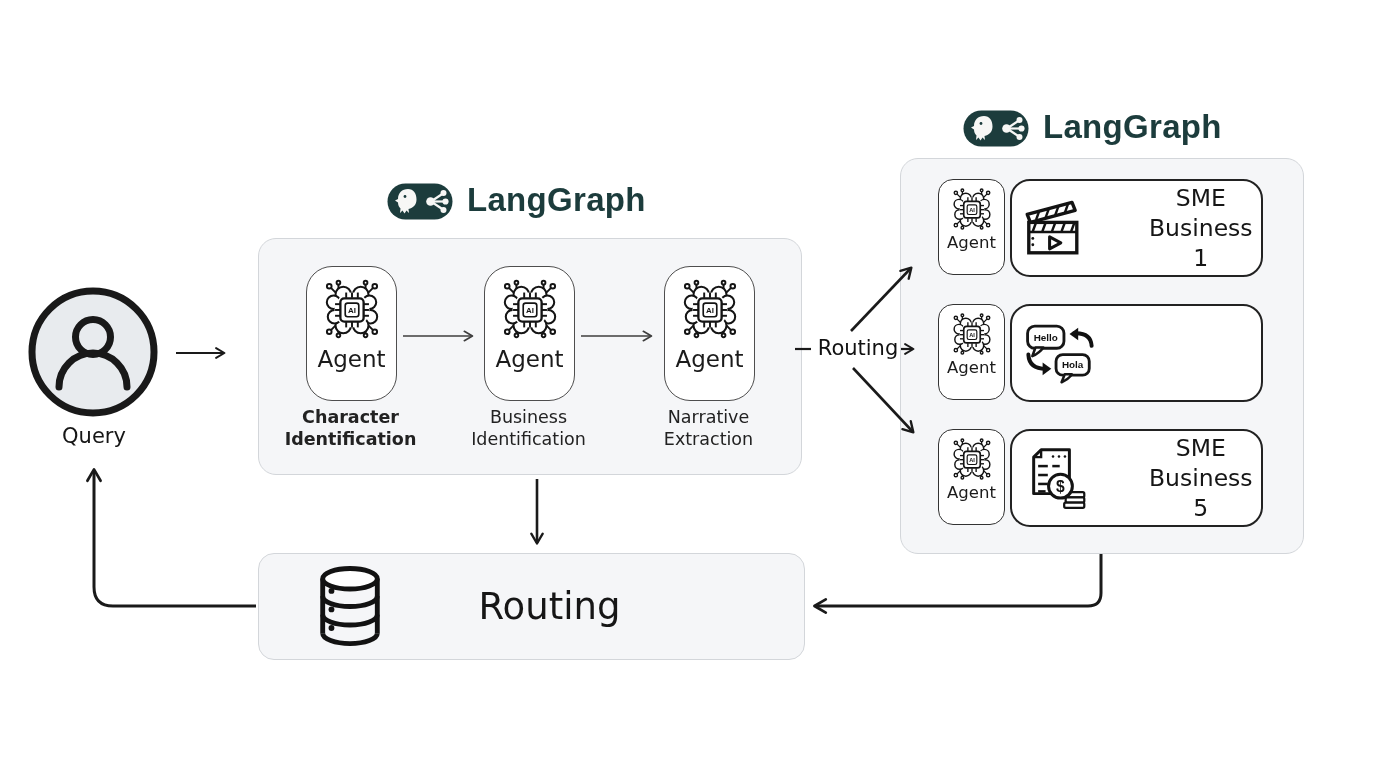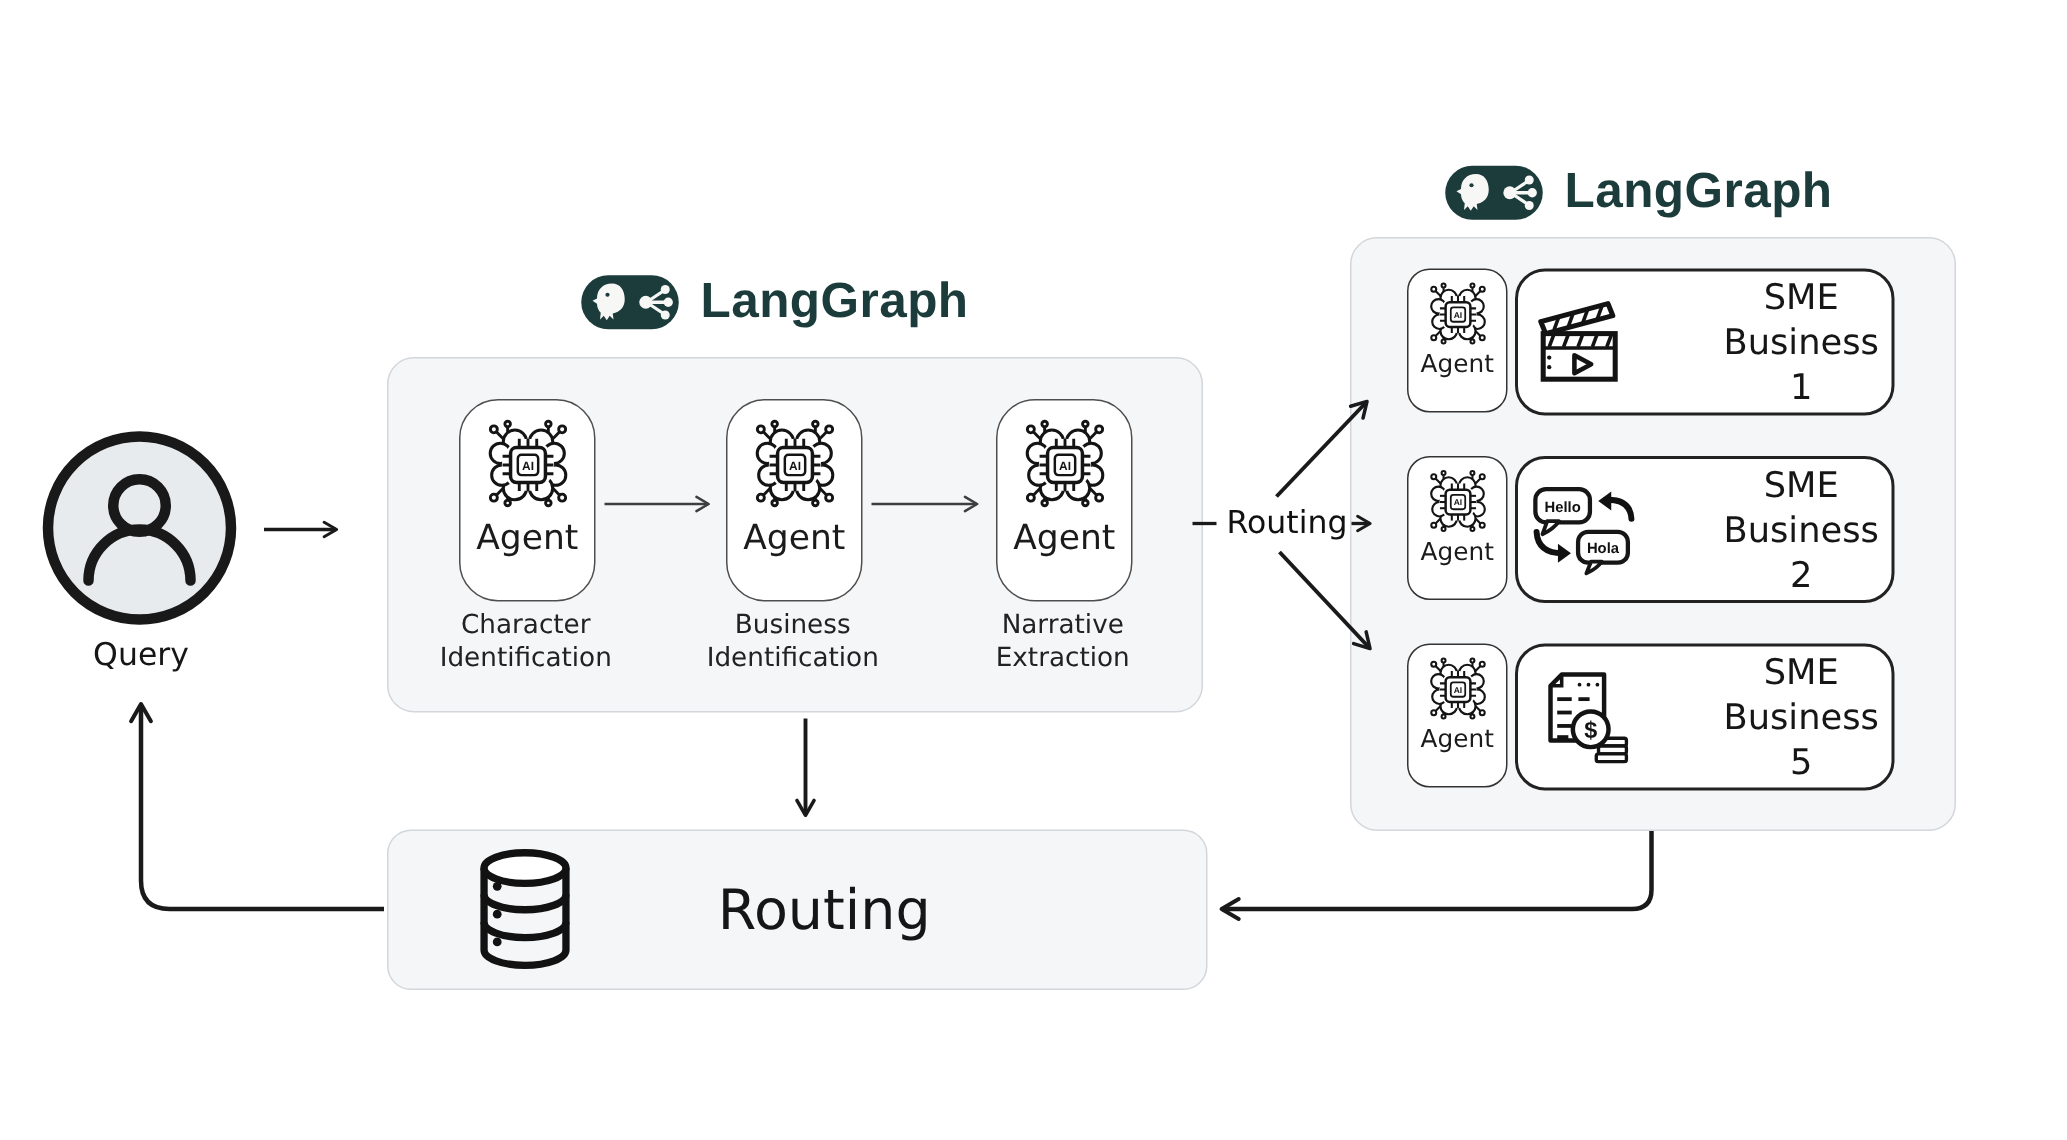--- a/index.html
+++ b/index.html
@@ -236,21 +236,21 @@
           <use href="#sym-ai-chip"></use>
         </svg>
       <div class="agent-label">Agent</div>
     </div>
     <div class="agent-card" style="left:405px;">
       <svg class="chip" width="62" height="62">
           <use href="#sym-ai-chip"></use>
         </svg>
       <div class="agent-label">Agent</div>
     </div>
-    <div class="cap" style="left:16.5px;">Character Identification</div>
+    <div class="cap" style="left:16.5px;font-weight:bold;">Character Identification</div>
     <div class="cap" style="left:194.5px;">Business Identification</div>
     <div class="cap" style="left:374.5px;">Narrative Extraction</div>
   </div>
 
   <div class="routing-label">Routing</div>
 
   <div class="logo" style="left:963px;top:110px;">
     <svg width="66" height="37">
         <use href="#sym-lg-mark"></use>
       </svg>
@@ -279,21 +279,20 @@
           <use href="#sym-ai-chip"></use>
         </svg>
       <div class="agent-label">Agent</div>
     </div>
     <div class="sme-card row2">
       <div class="sme-icon">
         <svg width="68" height="62">
             <use href="#sym-translate"></use>
           </svg>
       </div>
-      <div class="sme-name">SME Business 2</div>
     </div>
 
     <div class="mini-agent row3">
       <svg class="chip" width="44" height="44">
           <use href="#sym-ai-chip"></use>
         </svg>
       <div class="agent-label">Agent</div>
     </div>
     <div class="sme-card row3">
       <div class="sme-icon">

